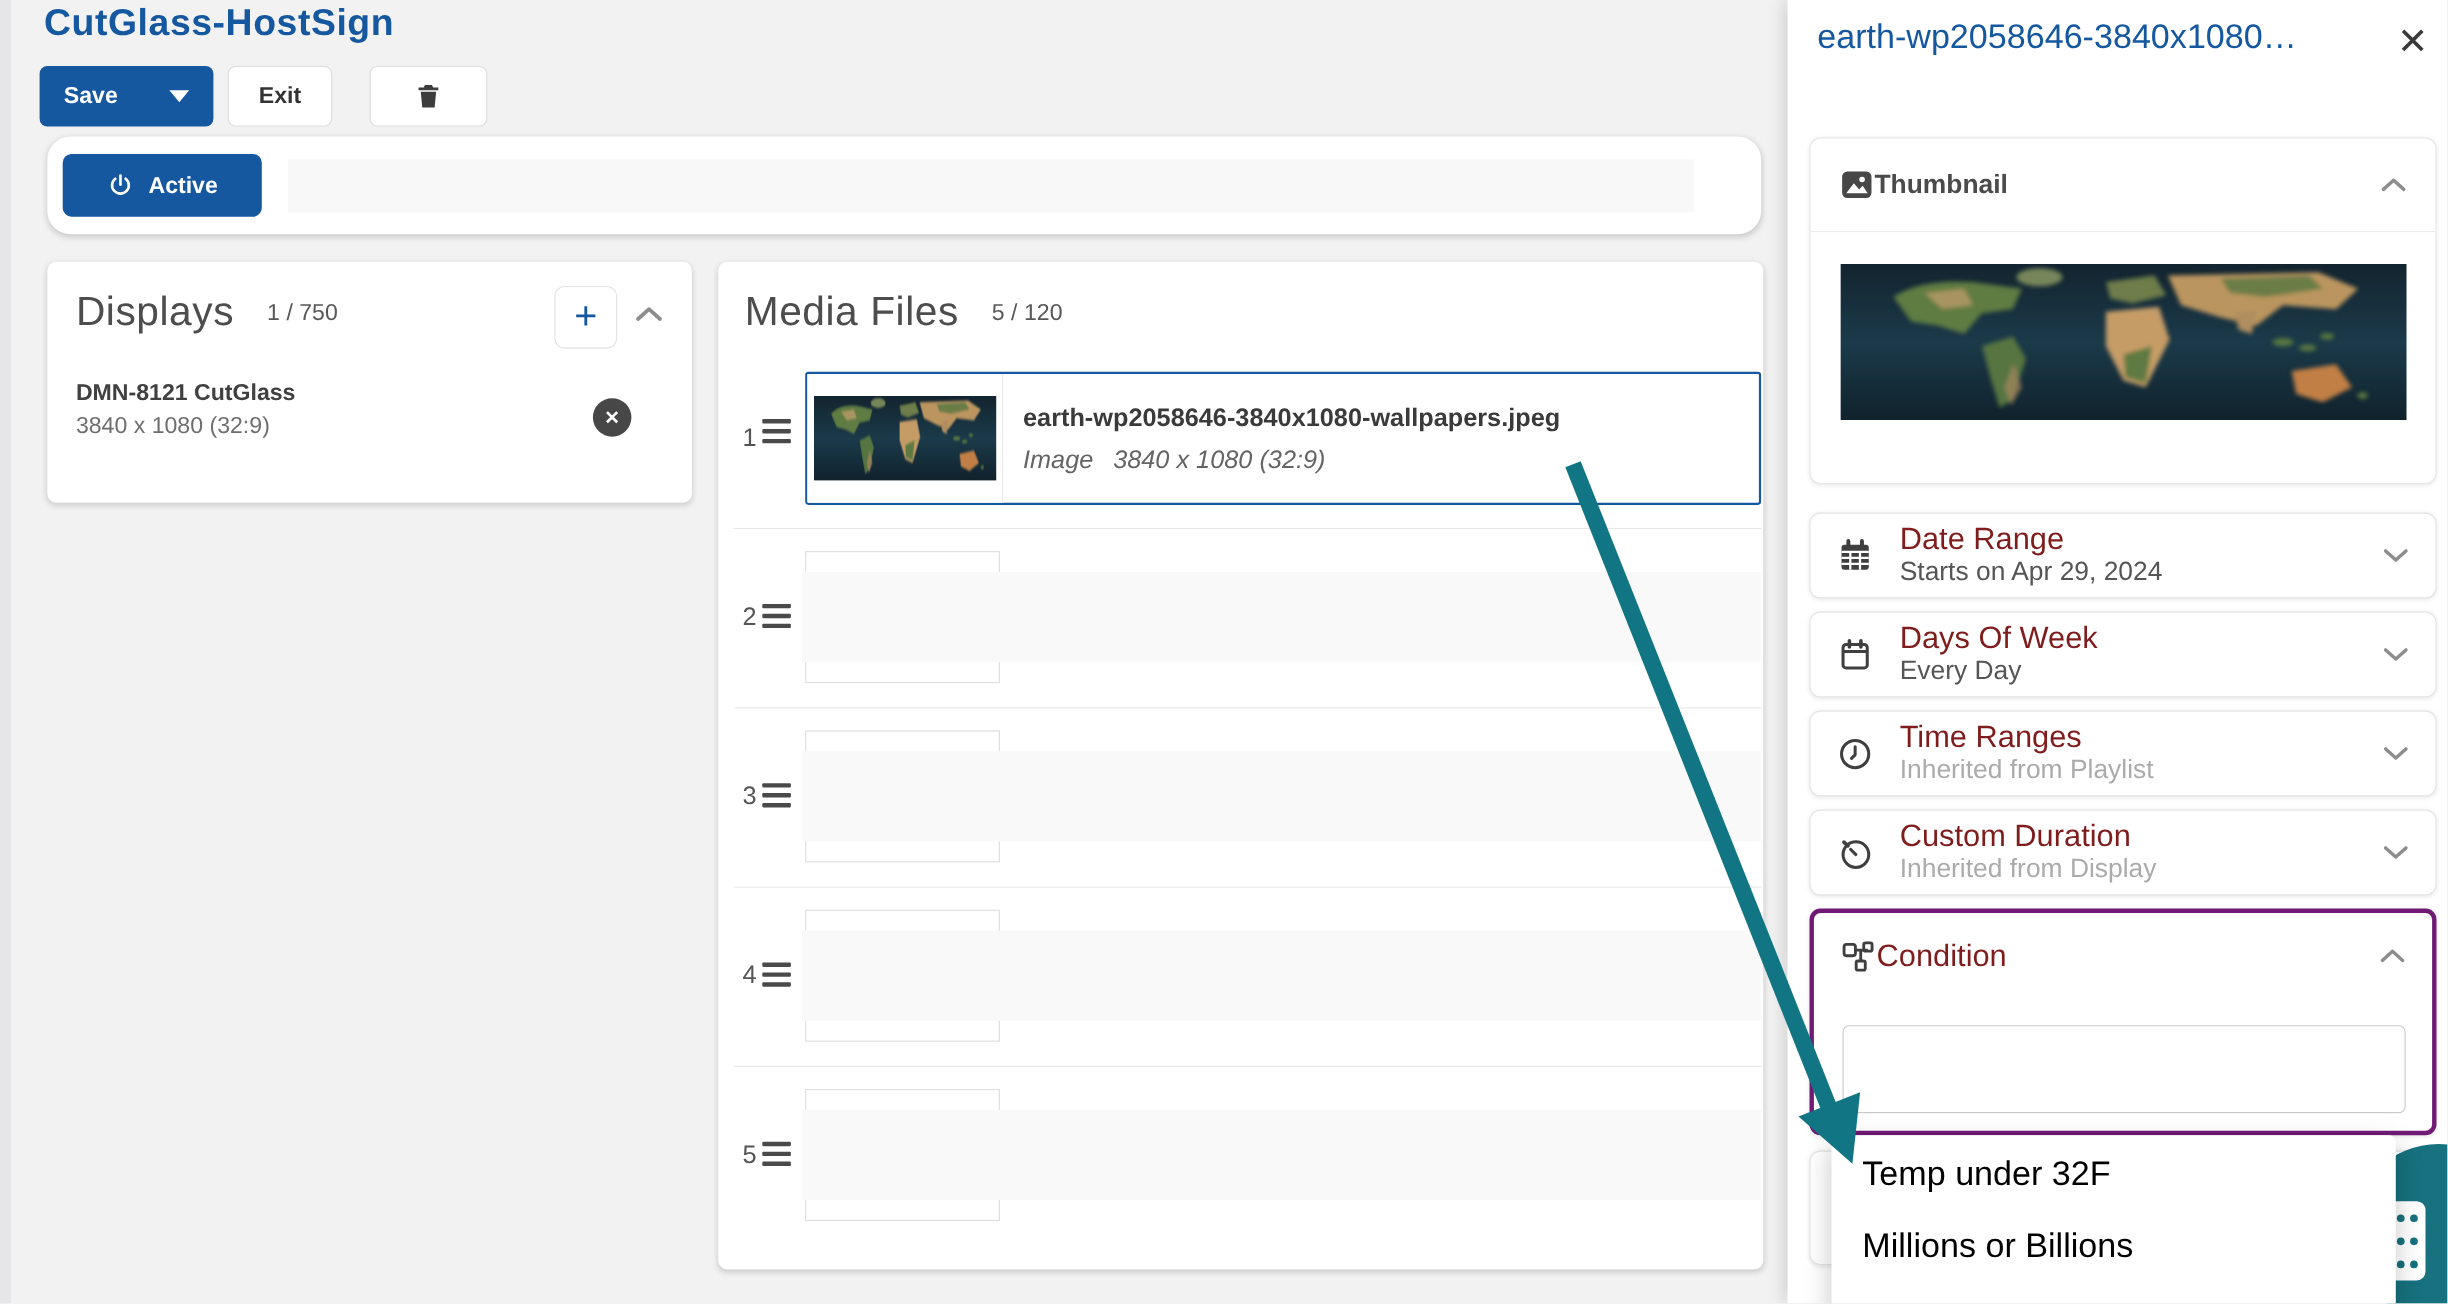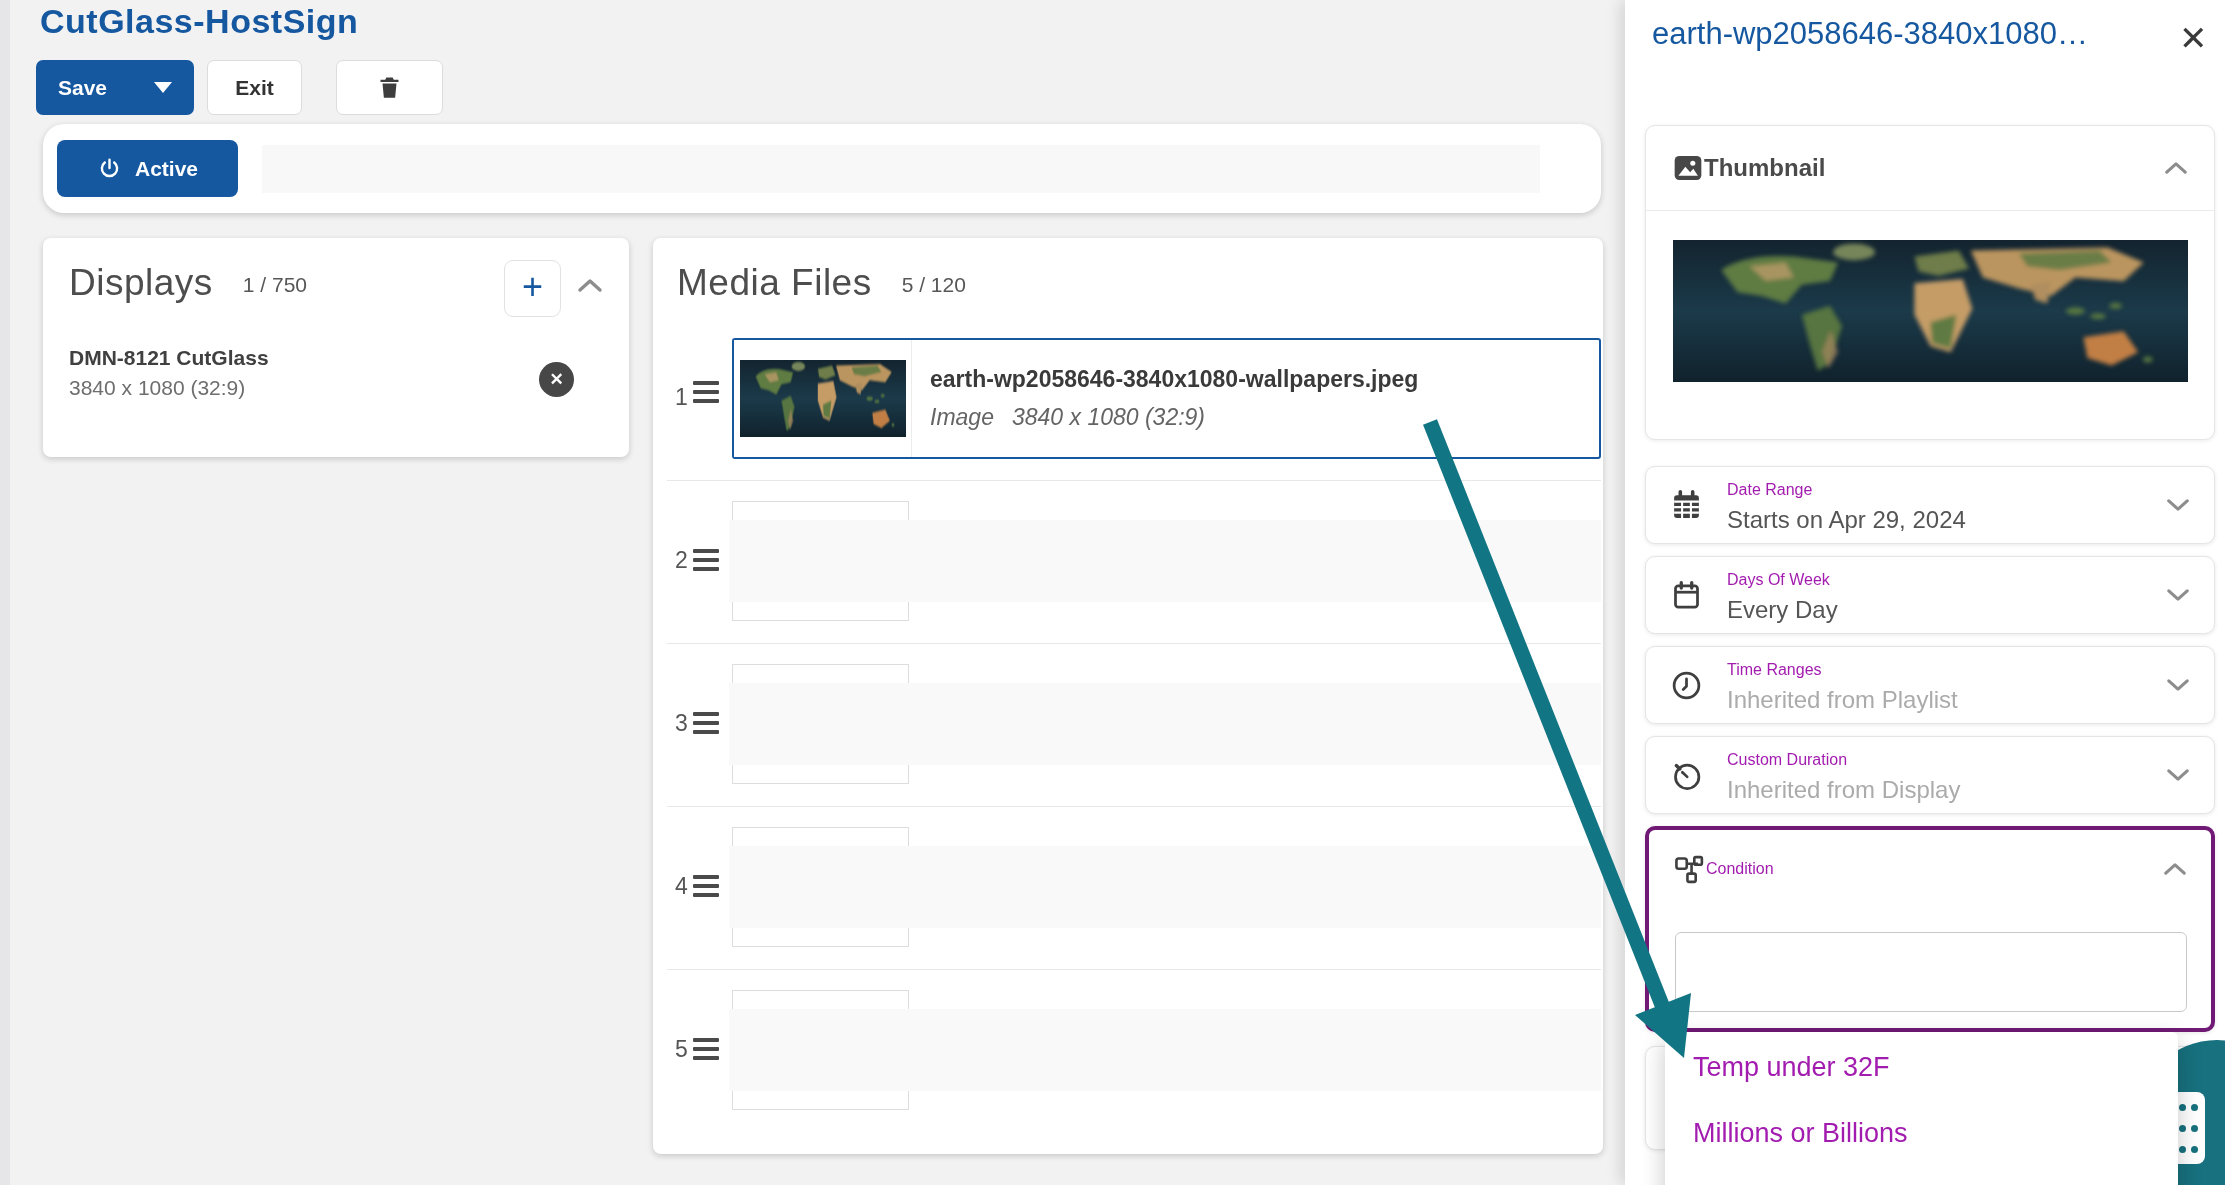--- a/index.html
+++ b/index.html
@@ -54,32 +54,32 @@
   .close-btn{position:absolute;left:548px;top:20px;background:none;border:none;font-size:34px;color:#3a3a3a;cursor:pointer;line-height:1;font-weight:400;}
   .thumb-card{position:absolute;left:20px;top:125px;width:570px;height:315px;background:#fff;border:1px solid #e6e6e6;border-radius:10px;
       box-shadow:0 1px 4px rgba(0,0,0,.08);box-sizing:border-box;}
   .thumb-head{height:84px;display:flex;align-items:center;padding:0 26px;border-bottom:1px solid #ececec;cursor:pointer;}
   .sec-label{font-size:24px;font-weight:700;color:#4a4a4a;}
   .spacer{flex:1;}
   .thumb-img{display:flex;justify-content:center;margin-top:29px;}
   .acc{position:absolute;left:20px;width:570px;height:78px;background:#fff;border:1px solid #e5e5e5;border-radius:10px;
       box-shadow:0 1px 4px rgba(0,0,0,.09);display:flex;align-items:center;padding:0 24px;box-sizing:border-box;cursor:pointer;}
   .acc .tcol{margin-left:24px;display:flex;flex-direction:column;justify-content:center;}
-  .acc-label{font-size:16px;color:#a21caf;line-height:30px;}
+  .acc-label{font-size:28px;color:#7f1d1d;line-height:30px;}
   .acc-val{font-size:24px;color:#555;line-height:30px;}
   .acc-val.muted{color:#ababab;}
   .cond-card{position:absolute;left:20px;top:826px;width:570px;height:206px;background:#fff;border:4px solid #701a75;border-radius:10px;
       box-shadow:0 1px 4px rgba(0,0,0,.09);box-sizing:border-box;}
   .cond-head{height:78px;display:flex;align-items:center;padding:0 24px;cursor:pointer;}
   .cond-input{position:absolute;left:26px;top:102px;width:512px;height:80px;border:1.5px solid #c9c9c9;border-radius:6px;
       font-family:"Liberation Sans",sans-serif;font-size:24px;padding:0 16px;box-sizing:border-box;outline:none;background:#fff;}
   .under-card{position:absolute;left:20px;top:1046px;width:570px;height:104px;background:#fff;border:1px solid #e5e5e5;border-radius:10px;box-sizing:border-box;box-shadow:0 1px 4px rgba(0,0,0,.09);}
   .dropdown{position:absolute;left:40px;top:1032px;width:513px;height:200px;background:#fff;border-radius:6px;
       box-shadow:0 8px 24px rgba(0,0,0,.22);z-index:6;padding-top:2px;}
-  .opt{height:66px;display:flex;align-items:center;padding-left:28px;font-size:27px;color:#a21caf;cursor:pointer;}
+  .opt{height:66px;display:flex;align-items:center;padding-left:28px;font-size:31px;color:#000000;cursor:pointer;}
   .fab{position:absolute;left:512px;top:1040px;width:160px;height:160px;border-radius:50%;background:#17717e;border:none;cursor:pointer;z-index:5;}
   .fab-pad{position:absolute;left:34px;top:52px;width:34px;height:72px;background:#fff;border-radius:8px;}
   .fab-pad i{position:absolute;width:7px;height:7px;border-radius:50%;background:#17717e;}
   .arrow{position:absolute;left:0;top:0;z-index:9;pointer-events:none;}
   .chev{display:block;}
   .chev.up{transform:rotate(180deg);}
   svg{display:block;}
 </style>
 </head>
 <body>

